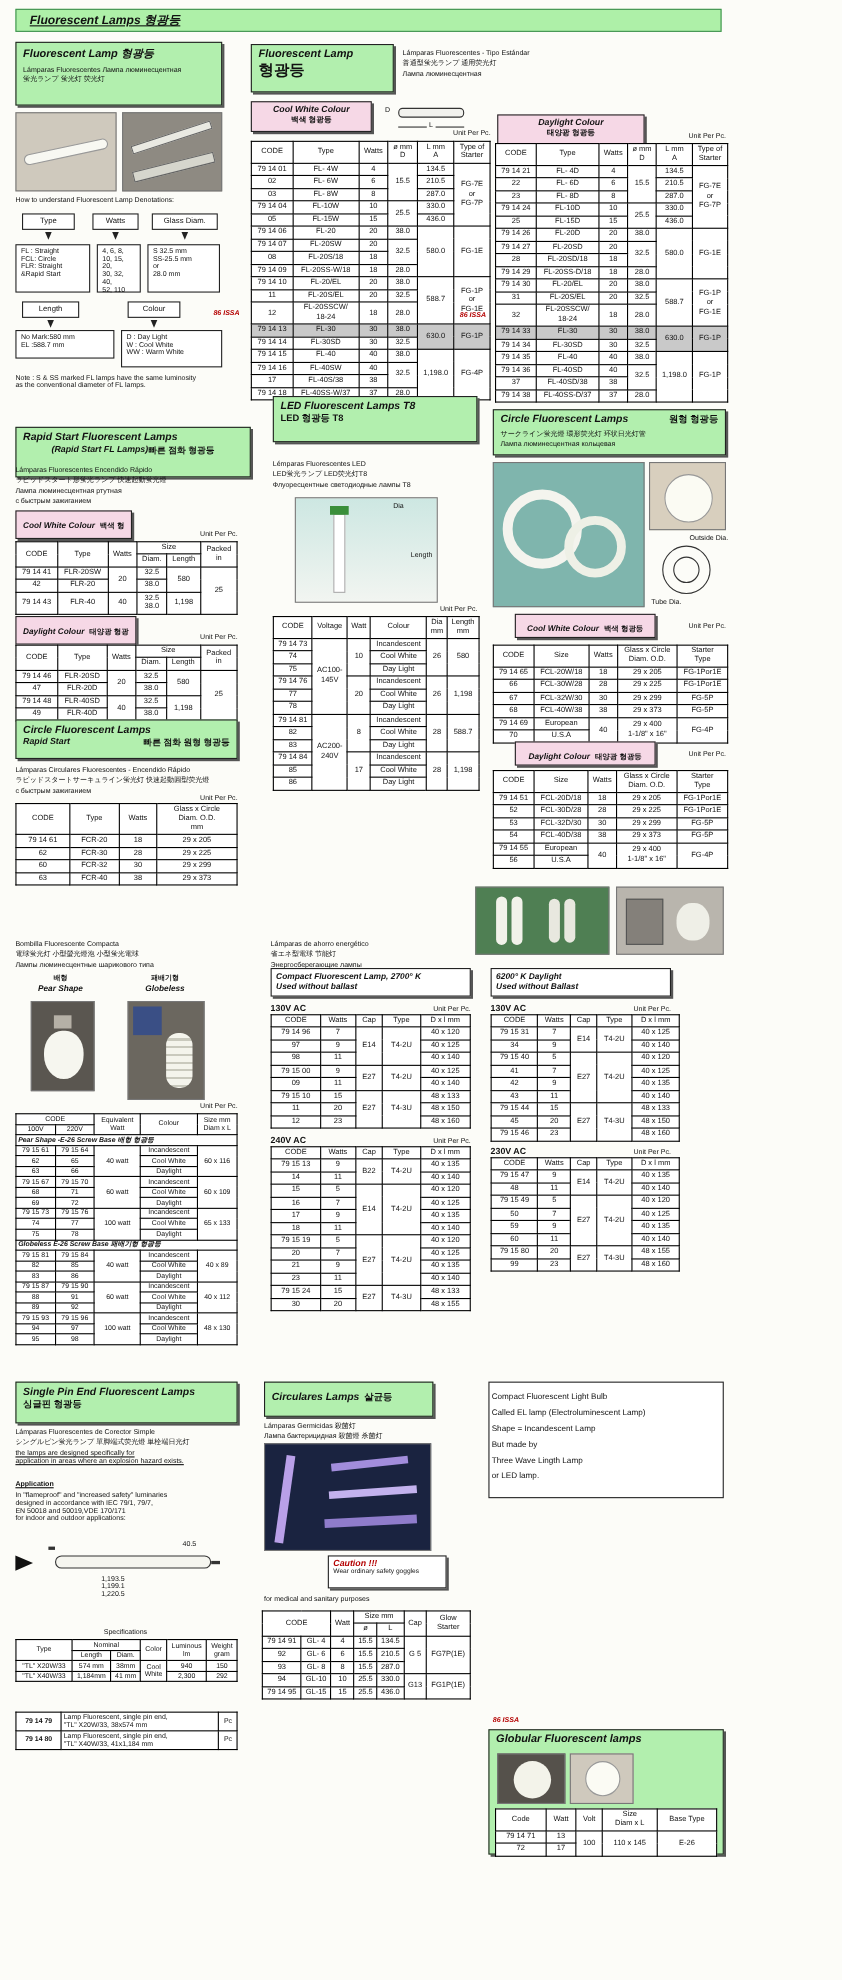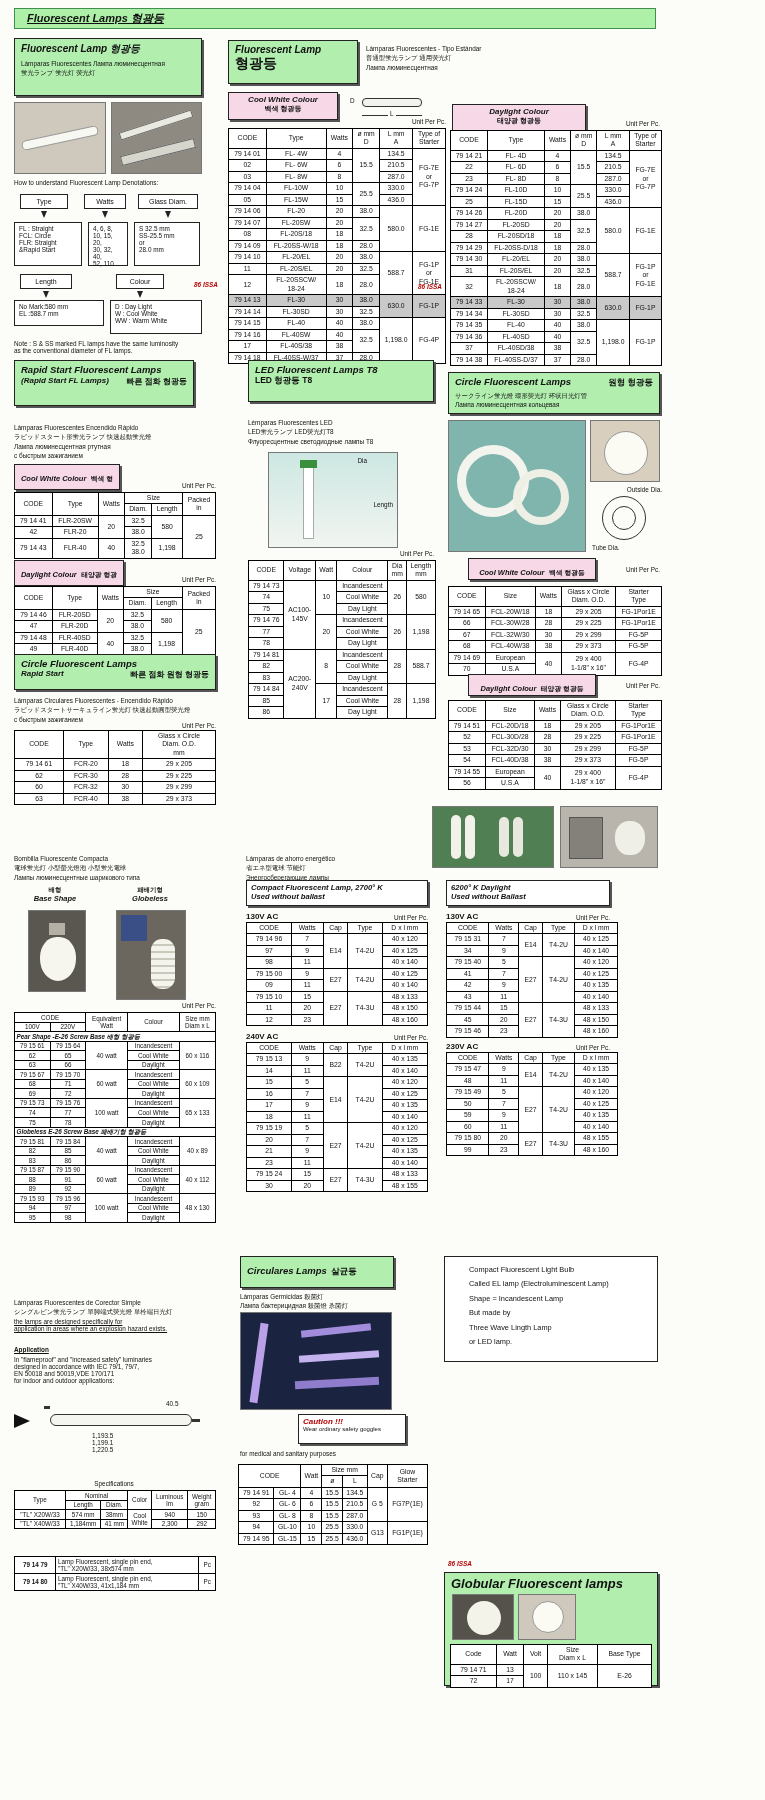--- a/index.html
+++ b/index.html
@@ -380,23 +380,23 @@
         <tr>
           <td>79 14 38</td>
           <td>FL-40SS-D/37</td>
           <td>37</td>
           <td>28.0</td>
         </tr>
       </tbody>
     </table>
   <div class="abs red ti tiny" style="left:418px;top:283px">86 ISSA</div>
 
-  <div class="abs gbox" style="left:14px;top:360px;width:180px;height:46px">
+  <div class="abs gbox" style="left:14px;top:388px;width:214px;height:46px">
     <div class="ti" style="font-size:9.5px">Rapid Start Fluorescent Lamps</div>
-    <div style="display:flex;justify-content:space-between;margin-top:1px">
+    <div style="display:flex;justify-content:center;margin-top:1px">
       <span class="ti" style="font-size:8px">(Rapid Start FL Lamps)</span>
       <span class="b" style="font-size:8px">빠른 점화 형광등</span>
     </div>
   </div>
   <div class="abs sub" style="left:14px;top:423px;width:210px">Lámparas Fluorescentes Encendido Rápido
 ラピッドスタート形蛍光ランプ  快速起動蛍光燈
 Лампа люминесцентная ртутная
 с быстрым зажиганием</div>
   <div class="abs pbox" style="left:14px;top:464px;width:106px;height:26px">
     <span class="ti" style="font-size:7.5px">Cool White Colour</span>
@@ -776,21 +776,21 @@
           <td>U.S.A</td>
         </tr>
       </tbody>
     </table>
 
   <div class="abs sub" style="left:14px;top:854px;width:202px">Bombilla Fluorescente Compacta
 電球蛍光灯  小型螢光燈泡  小型蛍光電球
 Лампы люминесцентные шарикового типа</div>
   <div class="abs cap" style="left:20px;top:886px;width:70px">
     <div class="tiny b">배형</div>
-    <div class="ti" style="font-size:7.5px">Base Shape</div>
+    <div class="ti" style="font-size:7.5px">Pear Shape</div>
   </div>
   <div class="abs cap" style="left:112px;top:886px;width:76px">
     <div class="tiny b">패배기형</div>
     <div class="ti" style="font-size:7.5px">Globeless</div>
   </div>
   <div class="abs photo" style="left:28px;top:910px;width:58px;height:82px;background:#5a5650">
     <div style="position:absolute;left:20px;top:12px;width:16px;height:12px;background:#b5b0a6"></div>
     <div style="position:absolute;left:11px;top:26px;width:36px;height:44px;background:#f6f6ef;border-radius:46% 46% 50% 50%"></div>
   </div>
   <div class="abs photo" style="left:116px;top:910px;width:70px;height:90px;background:#6b675f">
@@ -1211,20 +1211,24 @@
           <td>48 x 155</td>
         </tr>
         <tr>
           <td>99</td>
           <td>23</td>
           <td>48 x 160</td>
         </tr>
       </tbody>
     </table>
 
+  <div class="abs gbox" style="left:14px;top:1256px;width:202px;height:38px">
+    <div class="ti" style="font-size:9.5px">Single Pin End Fluorescent Lamps</div>
+    <div class="b" style="font-size:8.5px">싱글핀 형광등</div>
+  </div>
   <div class="abs sub" style="left:14px;top:1298px;width:210px">Lámparas Fluorescentes de Corector Simple
 シングルピン蛍光ランプ  單脚端式荧光燈  単栓端日光灯</div>
   <div class="abs tiny pre" style="left:14px;top:1318px;width:205px;text-decoration:underline">the lamps are designed specifically for
 application in areas where an explosion hazard exists.</div>
   <div class="abs b tiny" style="left:14px;top:1346px;text-decoration:underline">Application</div>
   <div class="abs tiny pre" style="left:14px;top:1356px;width:205px">In "flameproof" and "increased safety" luminaries
 designed in accordance with IEC 79/1, 79/7,
 EN 50018 and 50019,VDE 170/171
 for indoor and outdoor applications:</div>
   <div class="abs" style="left:14px;top:1400px;width:205px;height:60px">
@@ -1358,31 +1362,31 @@
         <tr>
           <td>79 14 95</td>
           <td>GL-15</td>
           <td>15</td>
           <td>25.5</td>
           <td>436.0</td>
         </tr>
       </tbody>
     </table>
 
-  <div class="abs wbox" style="left:444px;top:1256px;width:214px;height:106px;padding:6px 24px">
+  <div class="abs wbox" style="left:444px;top:1256px;width:214px;height:106px;padding:6px 2px">
     <div class="pre" style="font-size:7.4px;line-height:1.95">Compact Fluorescent Light Bulb
 Called EL lamp (Electroluminescent Lamp)
 Shape = Incandescent Lamp
 But made by
 Three Wave Lingth Lamp
 or LED lamp.</div>
   </div>
   <div class="abs red ti tiny" style="left:448px;top:1560px">86 ISSA</div>
   <div class="abs gbox" style="left:444px;top:1572px;width:214px;height:114px">
-    <div class="ti" style="font-size:13px">Globular Fluorescent lamps</div>
+    <div class="ti" style="font-size:10px">Globular Fluorescent lamps</div>
   </div>
   <div class="abs photo" style="left:452px;top:1594px;width:62px;height:46px;background:#55514b">
     <div style="position:absolute;left:14px;top:6px;width:34px;height:34px;background:#f3f3ea;border-radius:50%"></div>
   </div>
   <div class="abs photo" style="left:518px;top:1594px;width:58px;height:46px;background:#cfc9bd">
     <div style="position:absolute;left:13px;top:6px;width:32px;height:32px;background:#fbfbf4;border:1px solid #999;border-radius:50%"></div>
   </div>
   <table class="abs t" style="left:450px;top:1644px;width:202px">
       <thead>
         <tr>

